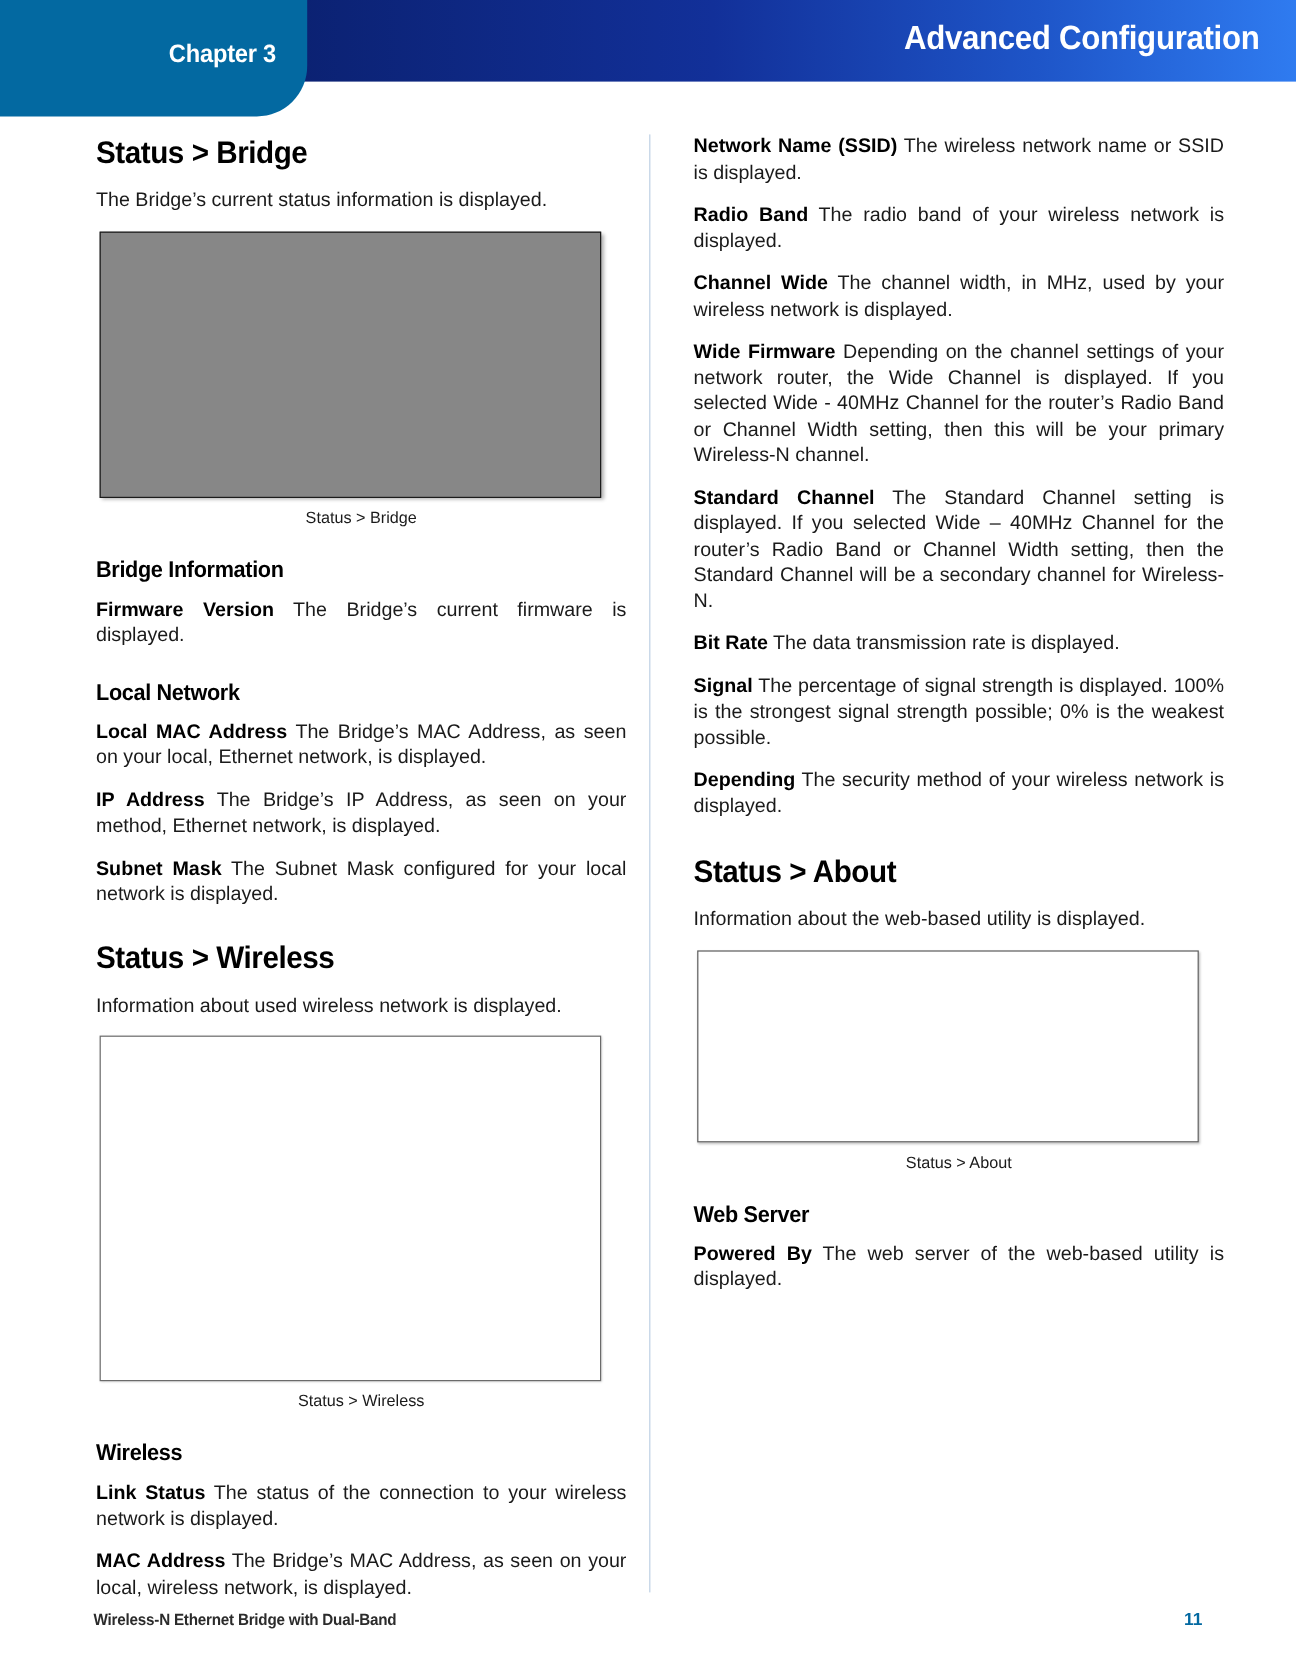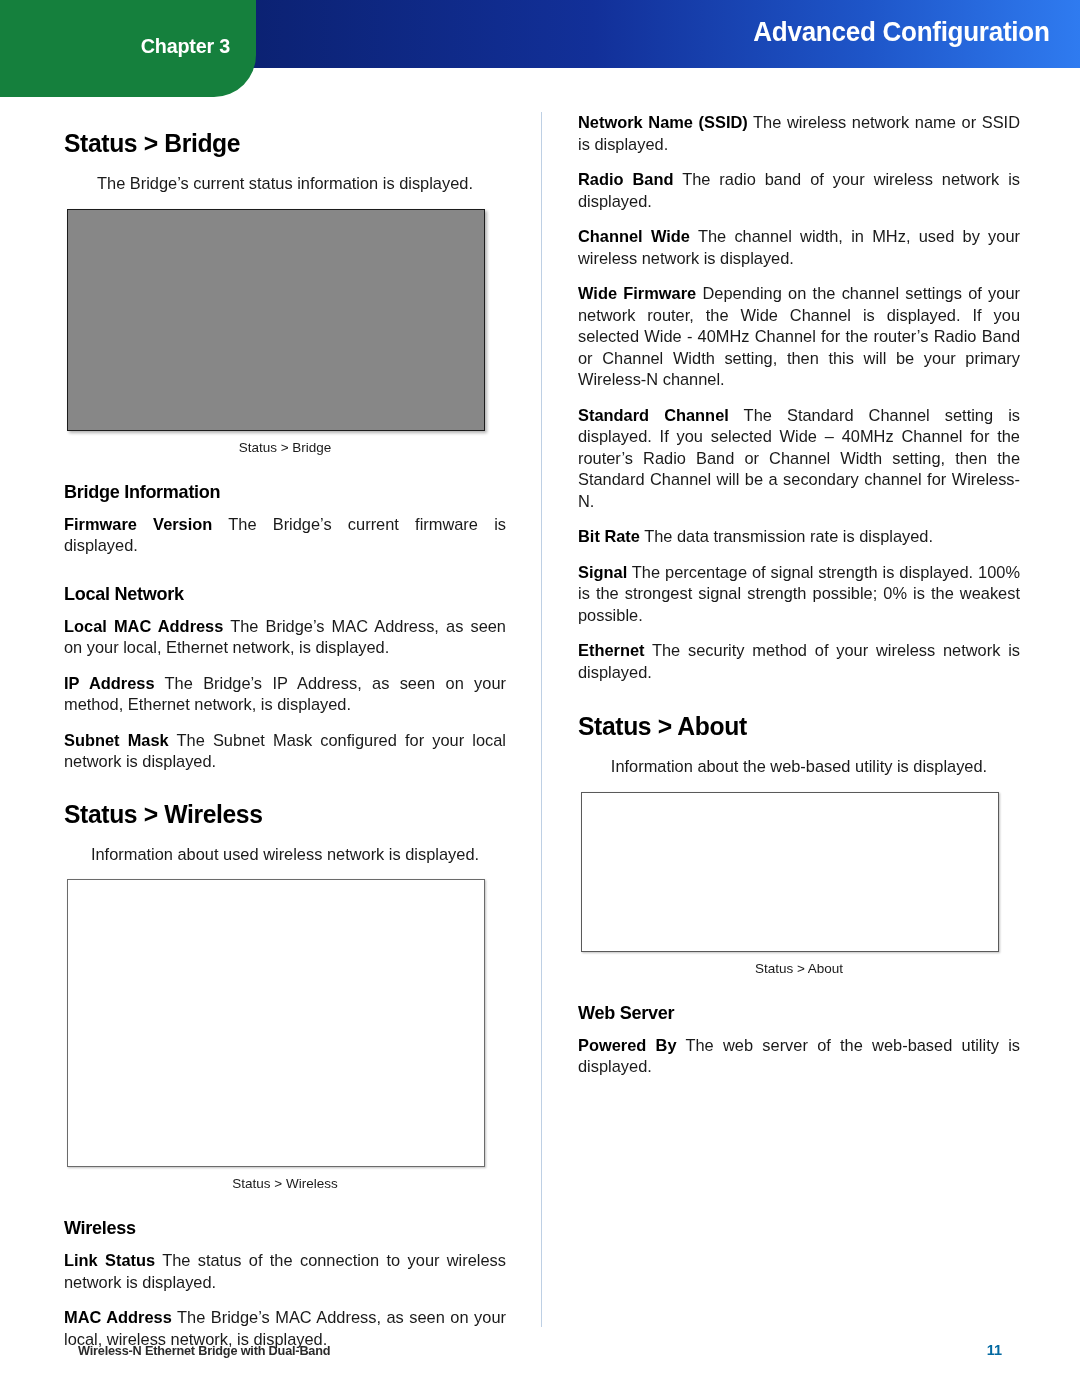--- a/index.html
+++ b/index.html
@@ -19,35 +19,35 @@
   .header-title {
     position:absolute; right:30px; top:16px;
     color:#ffffff;
     font-size:28px; font-weight:bold;
     letter-spacing:-0.3px;
     font-family:"Liberation Sans", sans-serif;
     transform:scaleX(0.93); transform-origin:right center;
   }
   .chapter-tab {
     position:absolute; left:0; top:0; width:256px; height:97px;
-    background:#15803d;
+    background:#0369a1;
     border-bottom-right-radius:42px;
   }
   .chapter-label {
     position:absolute; right:26px; top:34px;
     color:#ffffff; font-size:21px; font-weight:bold;
     letter-spacing:-0.2px;
     transform:scaleX(0.94); transform-origin:right center;
   }
 
   
   .col {
     position:absolute; top:112px; width:442px;
   }
-  .col-left  { left:64px;margin-top:16px; }
+  .col-left  { left:80px; }
   .col-right { left:578px; }
 
   .divider {
     position:absolute; left:541px; top:112px;
     width:1px; height:1215px;
     background:#bed0e4;
   }
 
   
   h1.sec {
@@ -58,21 +58,21 @@
   }
   h2.sub {
     font-size:19px; font-weight:bold; color:#000;
     letter-spacing:-0.3px;
     margin:26px 0 11px 0;
     transform:scaleX(0.95); transform-origin:left center;
   }
   p.body {
     font-size:16.4px; line-height:21.5px; color:#1a1a1a;
     margin:0 0 14px 0;
-    text-align:center;
+    text-align:left;
   }
   p.just { text-align:justify; }
   .term { color:#000000; font-weight:bold; }
 
   
   .fig { margin:6px 0 10px 0; }
   .fig-box {
     border:1px solid #4a4a4a;
     background:#ffffff;
     box-shadow:2px 2px 3px rgba(0,0,0,0.30);
@@ -173,21 +173,21 @@
     <p class="body just">
       <span class="term">Standard Channel</span><span> The Standard Channel setting is displayed. If you selected Wide – 40MHz Channel for the router’s Radio Band or Channel Width setting, then the Standard Channel will be a secondary channel for Wireless-N.</span>
     </p>
     <p class="body just">
       <span class="term">Bit Rate</span><span>  The data transmission rate is displayed.</span>
     </p>
     <p class="body just">
       <span class="term">Signal</span><span> The percentage of signal strength is displayed. 100% is the strongest signal strength possible; 0% is the weakest possible.</span>
     </p>
     <p class="body just">
-      <span class="term">Ethernet</span><span>  The security method of your wireless network is displayed.</span>
+      <span class="term">Depending</span><span>  The security method of your wireless network is displayed.</span>
     </p>
 
     <h1 class="sec" style="margin-top:28px">Status &gt; About</h1>
     <p class="body">Information about the web-based utility is displayed.</p>
 
     <div class="fig">
       <div class="fig-box fig-about"></div>
       <div class="fig-cap">Status &gt; About</div>
     </div>
 

